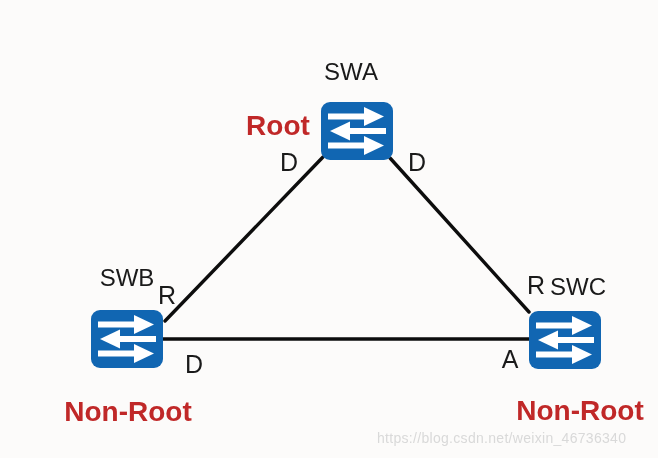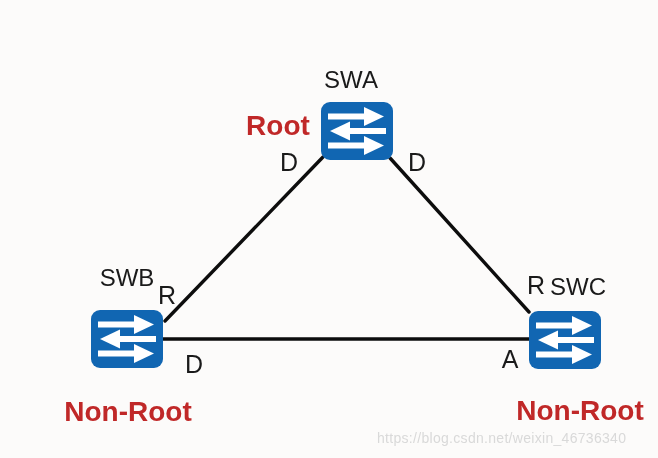--- a/index.html
+++ b/index.html
@@ -103,21 +103,21 @@
       <rect class="switch-body" x="1" y="1" width="72" height="58" rx="9"></rect>
       <rect class="arrow" x="8" y="12.5" width="37" height="6"></rect>
       <polygon class="arrow" points="44,6 64,15.5 44,25"></polygon>
       <rect class="arrow" x="29" y="27" width="37" height="6"></rect>
       <polygon class="arrow" points="30,20.5 10,30 30,39.5"></polygon>
       <rect class="arrow" x="8" y="41.5" width="37" height="6"></rect>
       <polygon class="arrow" points="44,35 64,44.5 44,54"></polygon>
     </svg>
   </div>
 
-  <div class="lbl node-name" style="left:351px;top:68px;">SWA</div>
+  <div class="lbl node-name" style="left:351px;top:60px;">SWA</div>
   <div class="lbl node-name" style="left:127px;top:266px;text-align:right;">SWB</div>
   <div class="lbl node-name" style="left:578px;top:275px;">SWC</div>
 
   <div class="lbl role" style="left:278px;top:112px;">Root</div>
   <div class="lbl role" style="left:128px;top:398px;">Non-Root</div>
   <div class="lbl role" style="left:580px;top:397px;">Non-Root</div>
 
   <div class="lbl port" style="left:289px;top:150px;">D</div>
   <div class="lbl port" style="left:417px;top:150px;">D</div>
   <div class="lbl port" style="left:167px;top:283px;">R</div>

